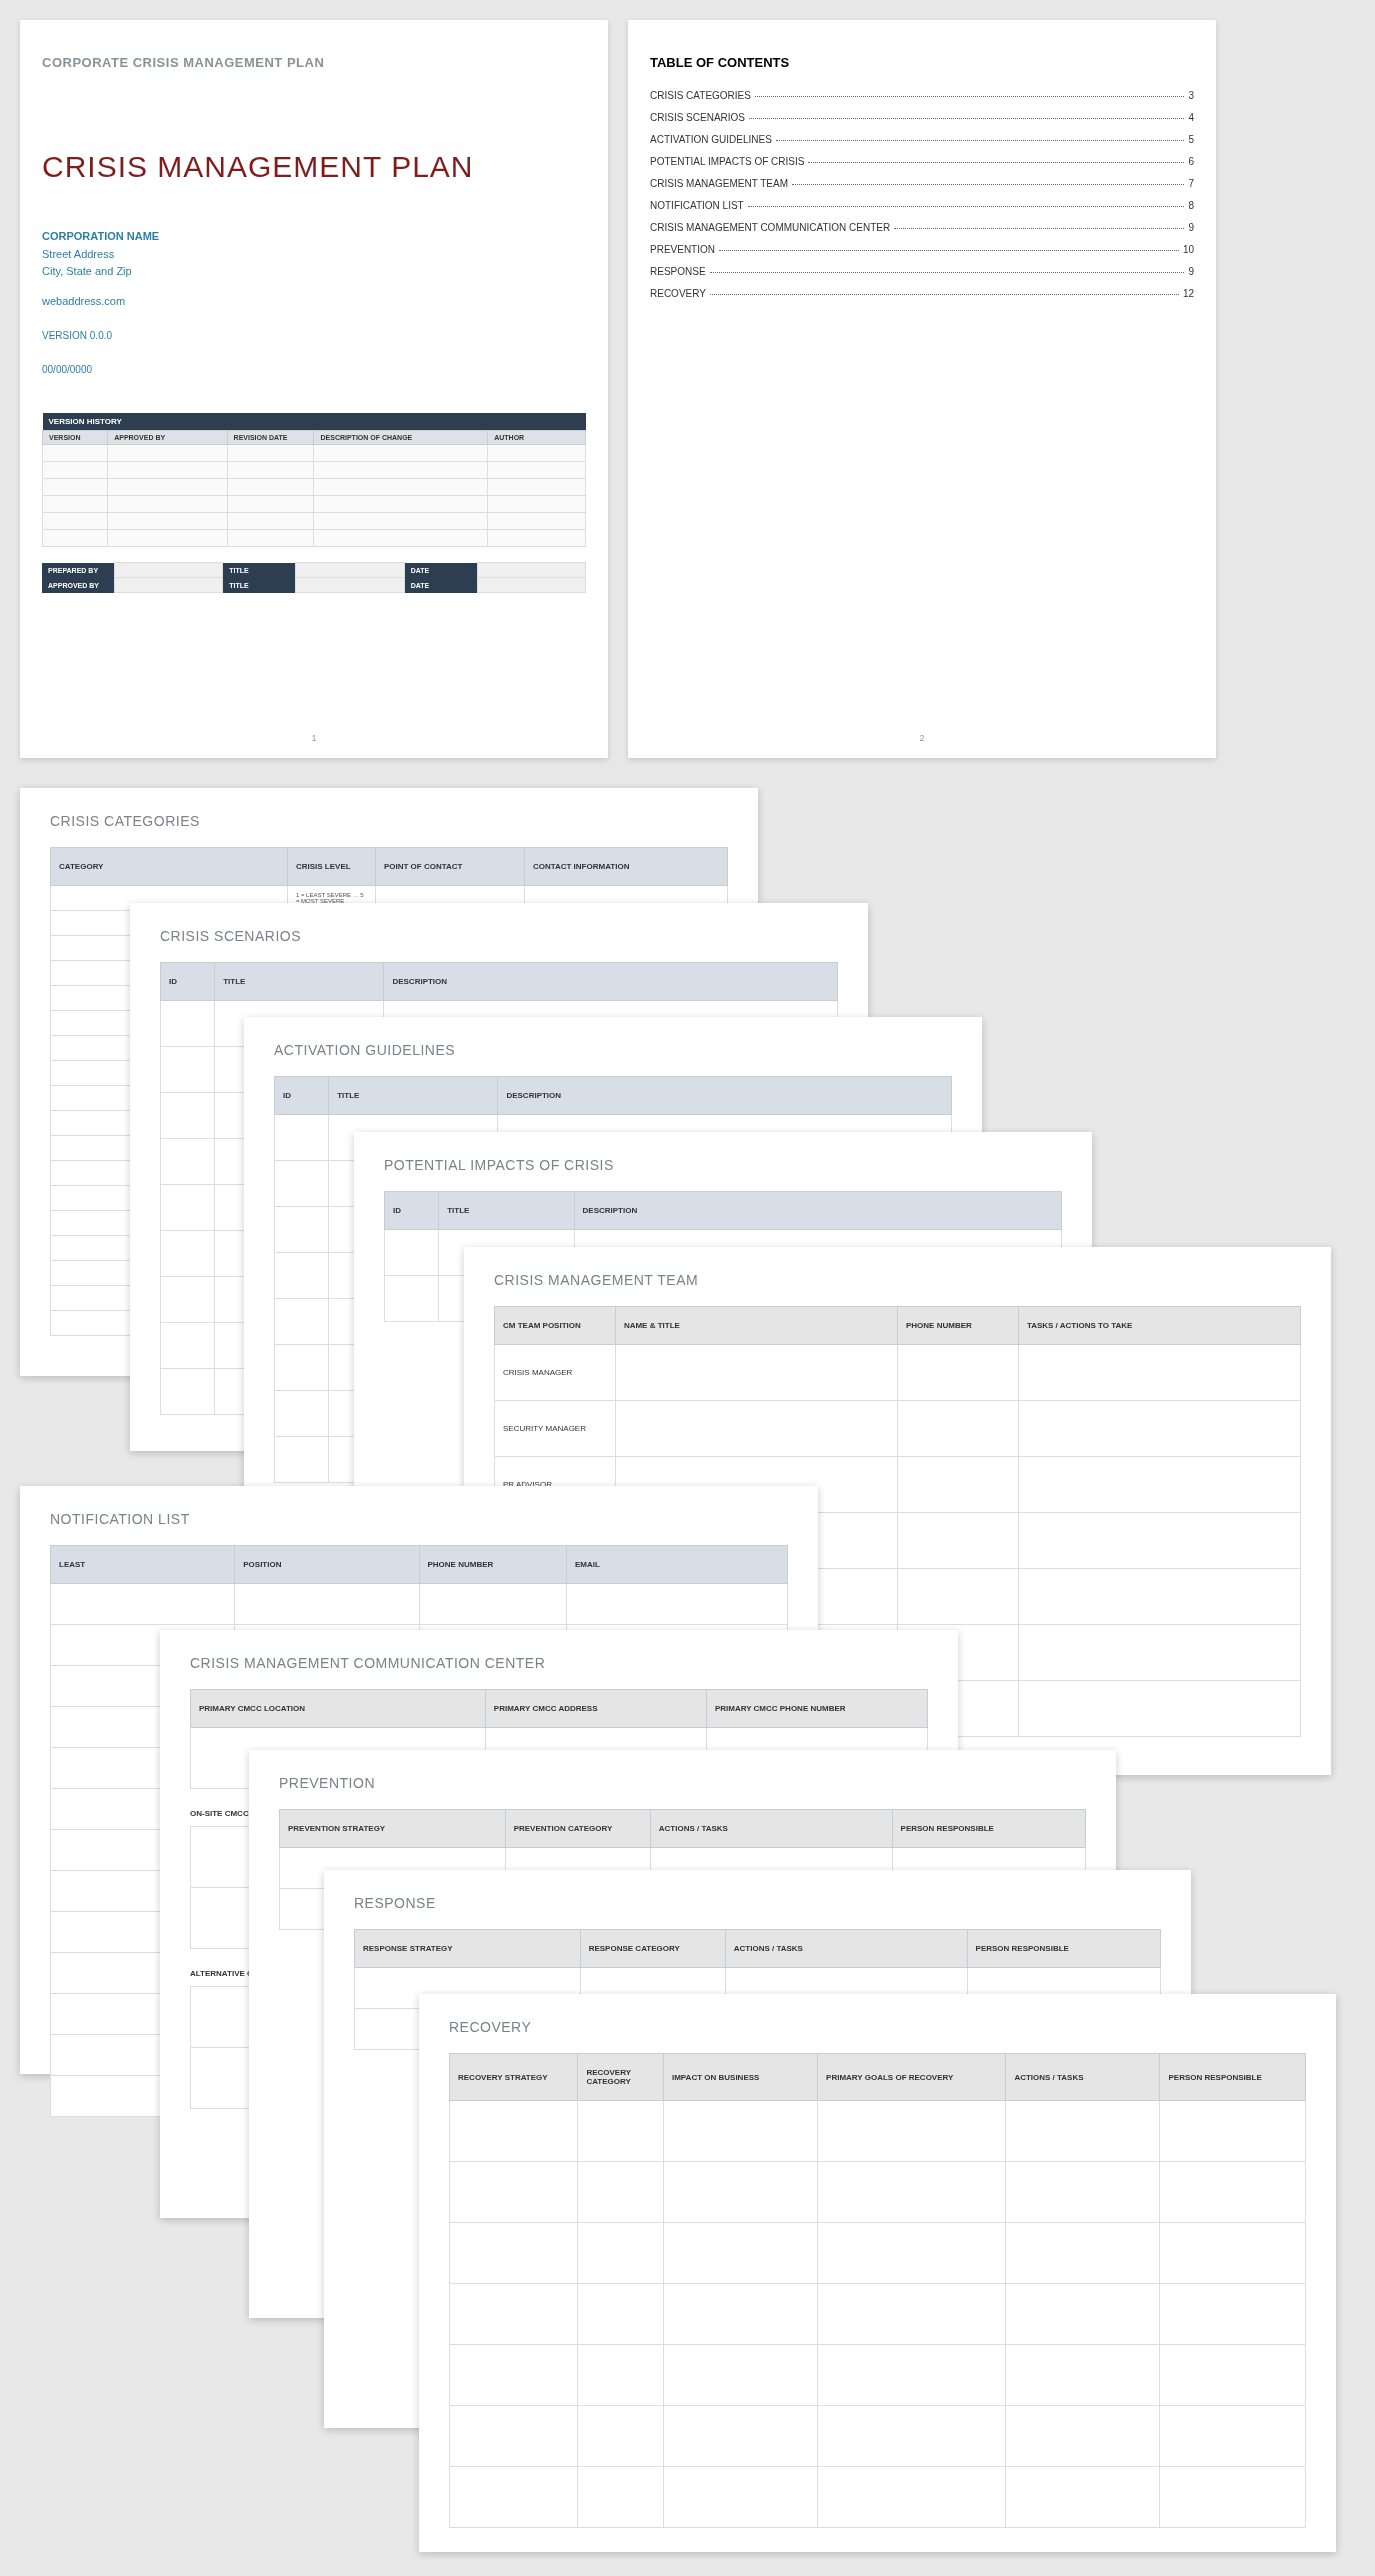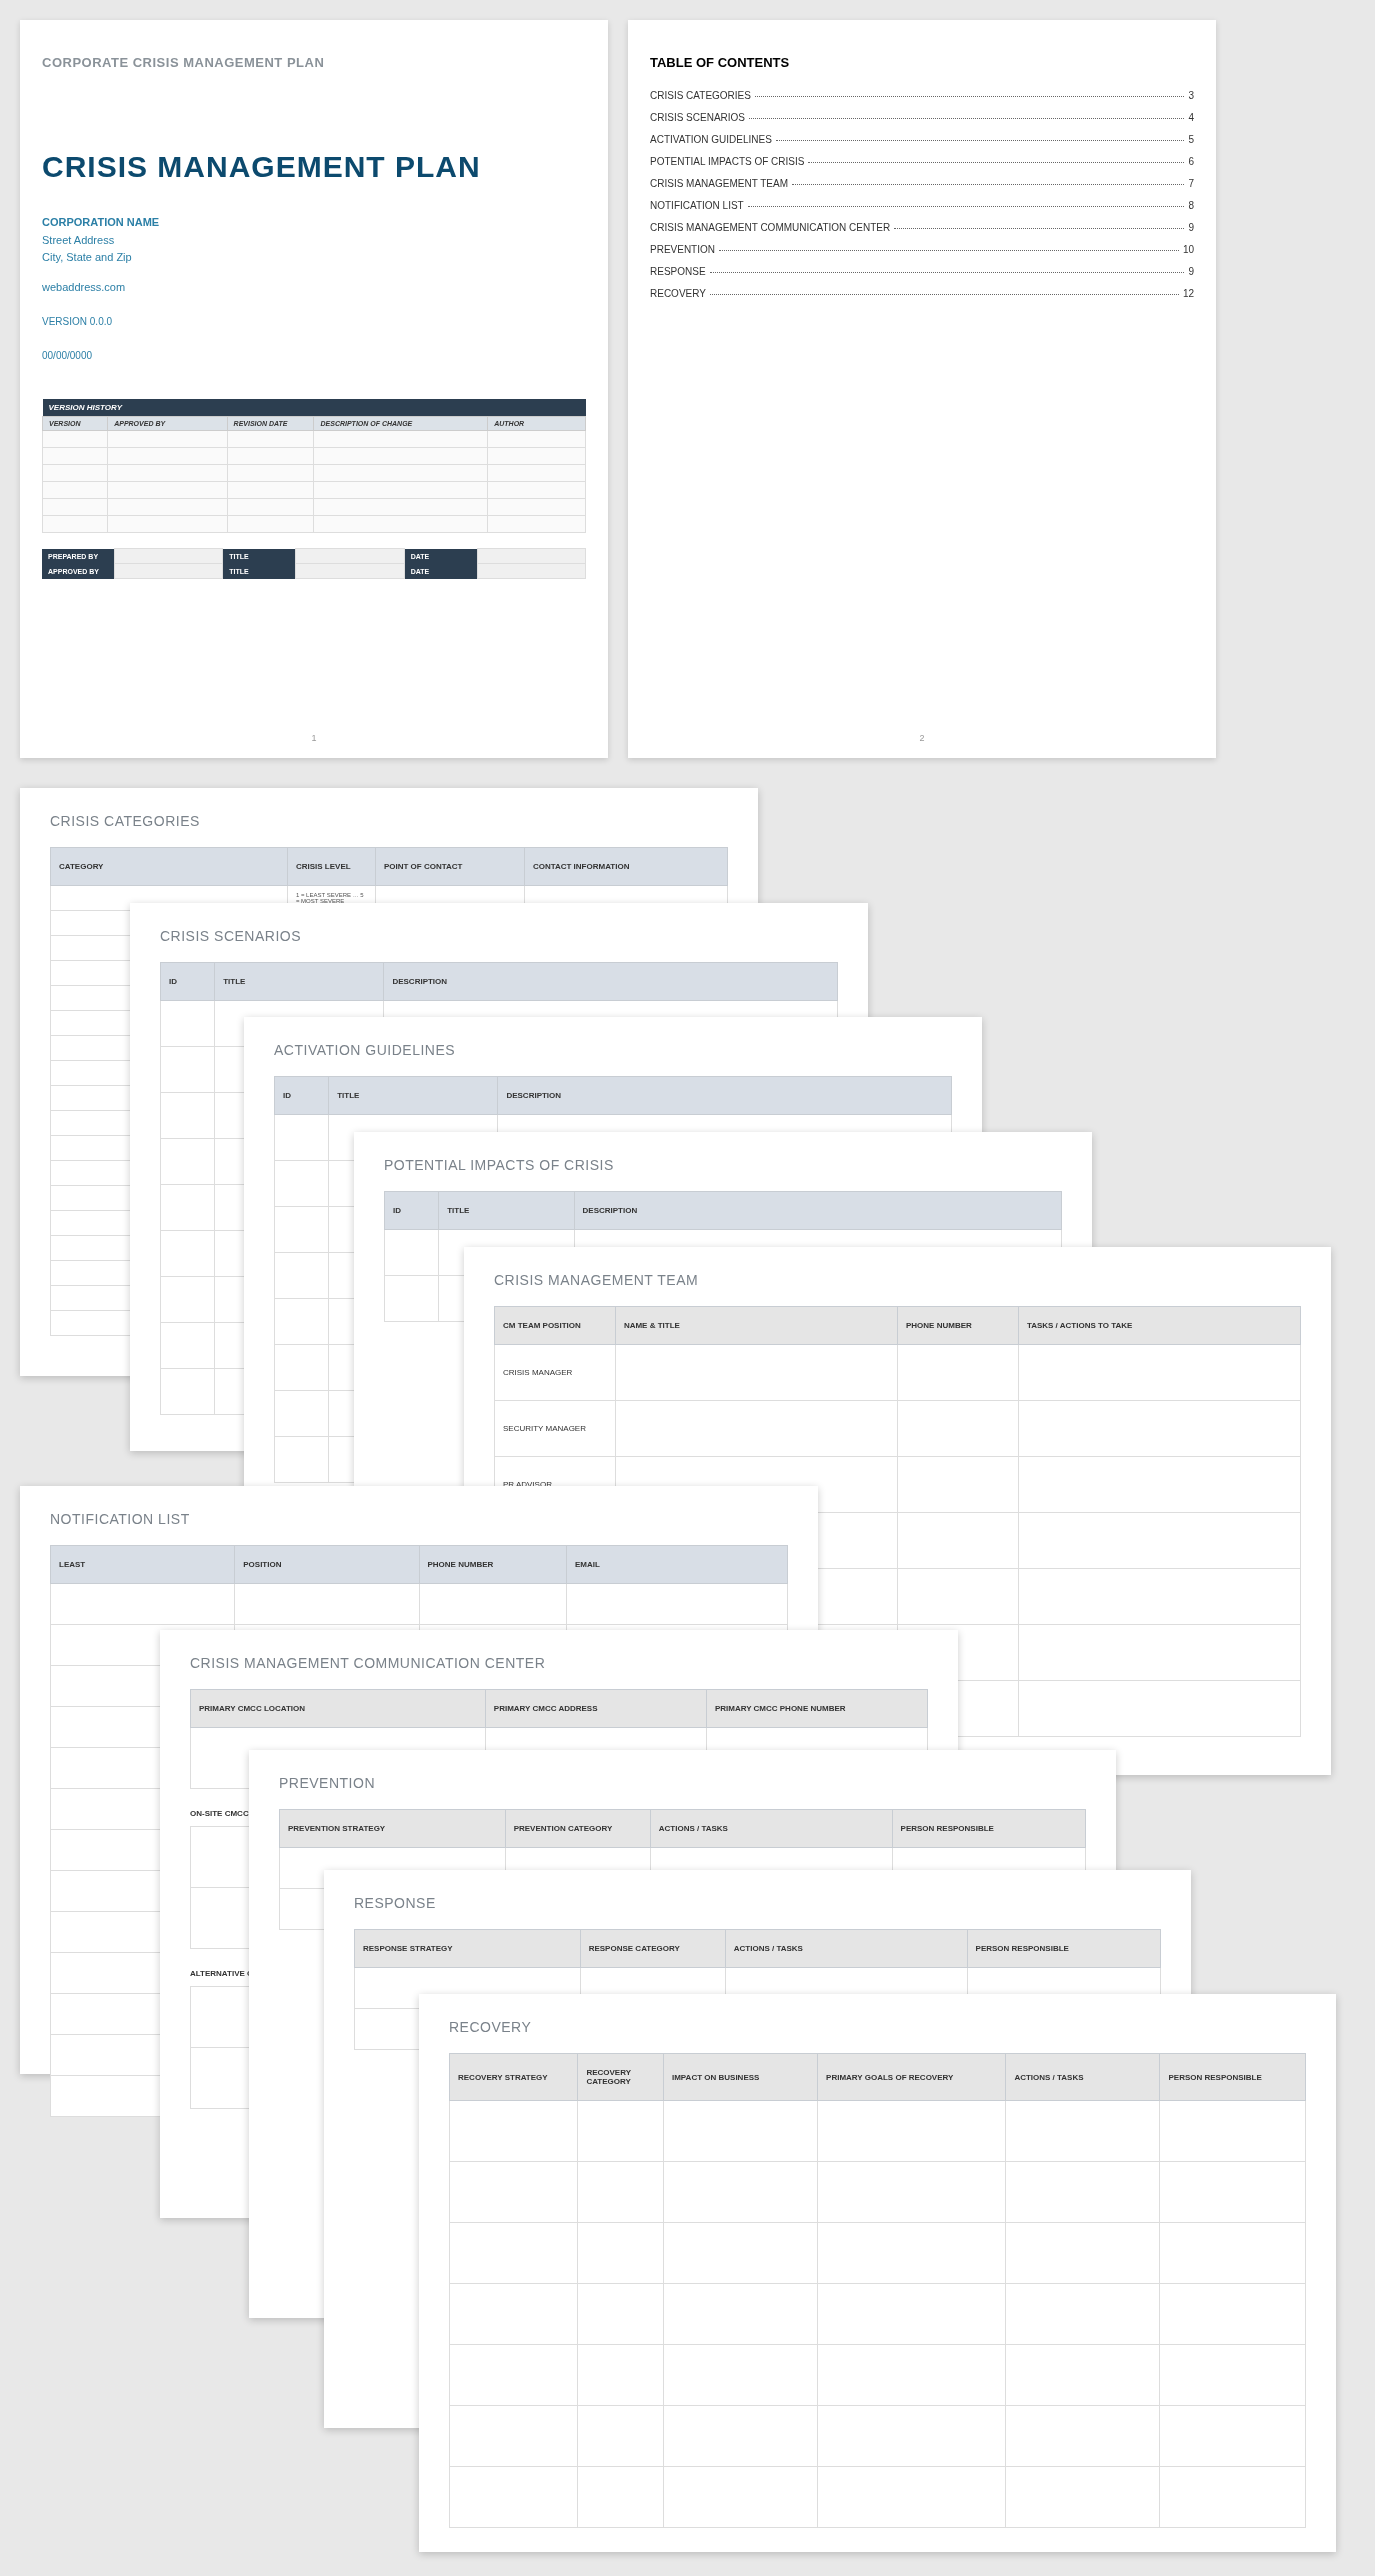--- a/index.html
+++ b/index.html
@@ -27,42 +27,41 @@
     padding: 35px 22px;
   }
   .doc-header {
     color: #8a9299;
     font-weight: bold;
     font-size: 13px;
     letter-spacing: 0.5px;
     margin-bottom: 80px;
   }
   .main-title {
-    color: #0c4a6e;
+    color: #7f1d1d;
     font-size: 30px;
-    font-weight: 700;
+    font-weight: 400;
     letter-spacing: 1px;
-    margin-bottom: 30px;
+    margin-bottom: 44px;
   }
   .corp-meta {
     font-size: 11px;
     line-height: 1.6;
   }
   .corp-name { color: #2b7fa6; font-weight: bold; }
   .addr { color: #2b7fa6; }
   .web { color: #2b7fa6; margin-top: 12px; }
   .version { color: #2b7fa6; margin-top: 18px; font-size:10px;}
   .date { color: #2b7fa6; margin-top: 18px; font-size:10px;}
 
   .vh-table {
     margin-top: 35px;
     width: 100%;
     border-collapse: collapse;
     font-size: 8px;
-    font-style: italic;
   }
   .vh-table th.dark {
     background: #2c3e50;
     color: #fff;
     text-align: left;
     padding: 4px 6px;
     font-size:8px;
   }
   .vh-table th.light {
     background: #dce2e8;

